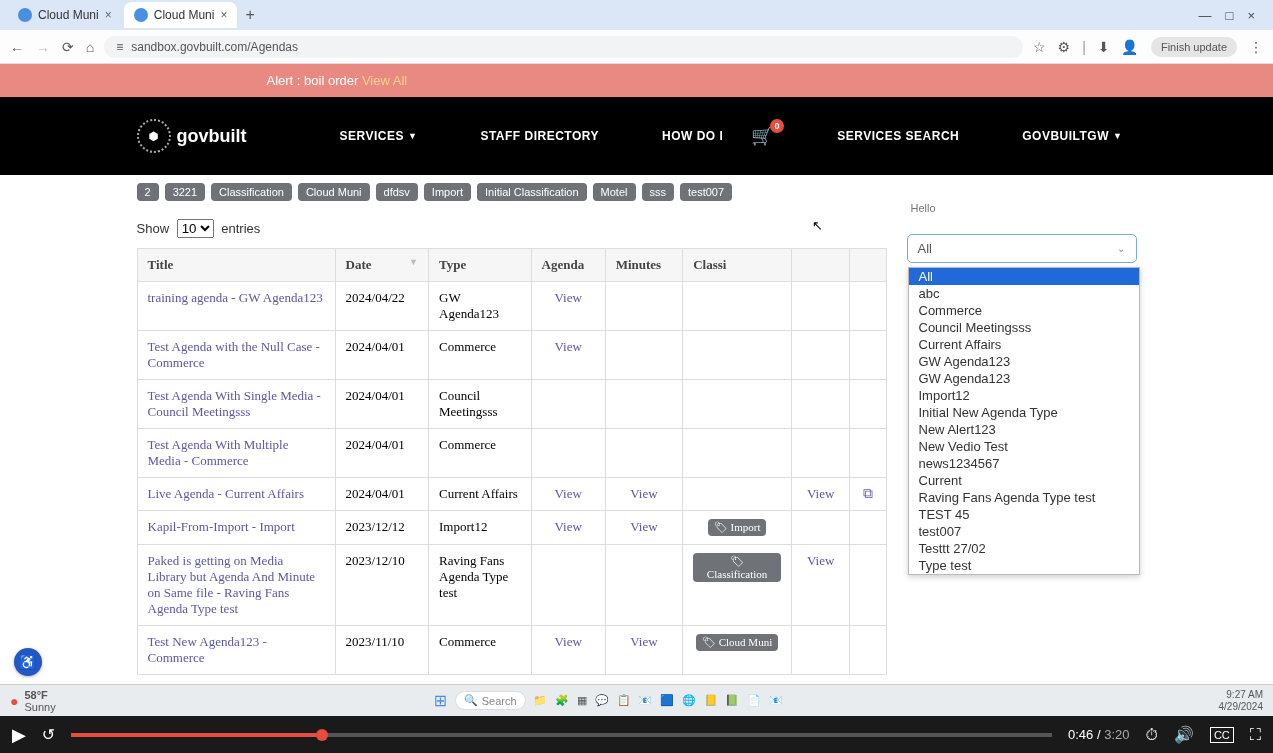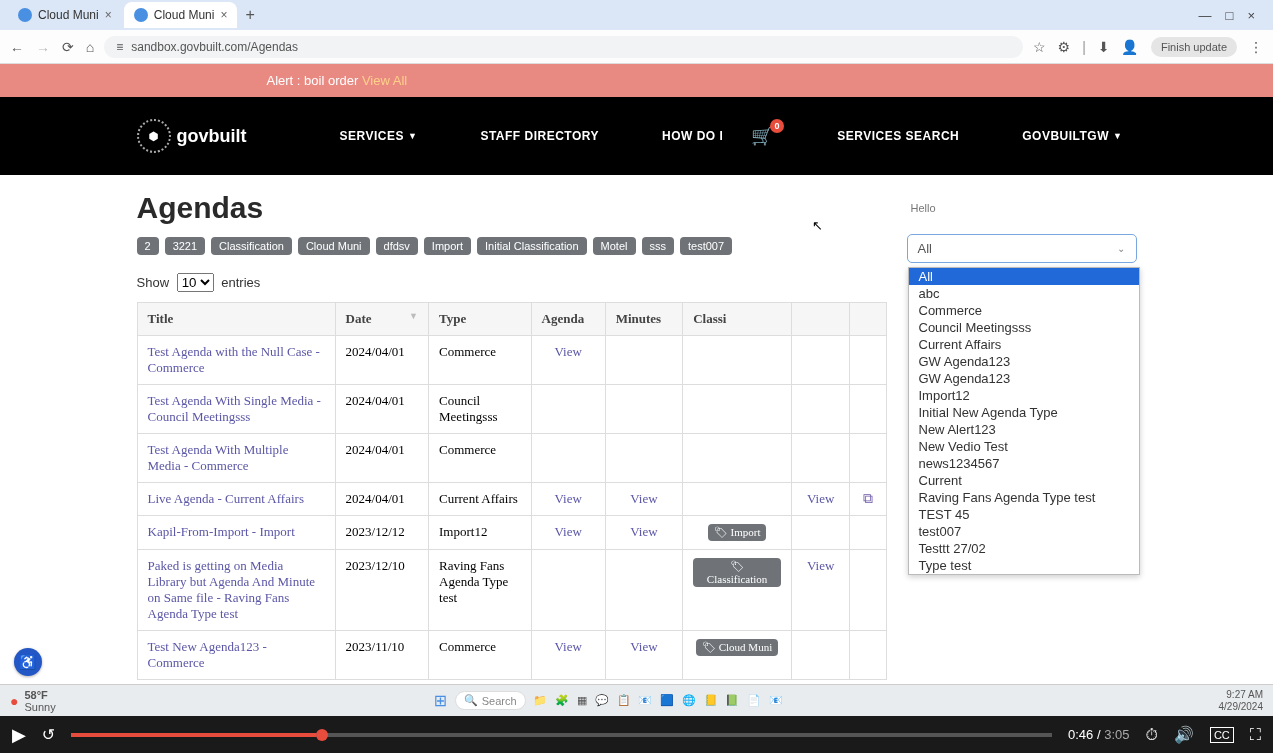--- a/index.html
+++ b/index.html
@@ -163,21 +163,20 @@
       <span class="nav-link">
           <span>GOVBUILTGW</span> 
           <span class="caret-down">▼</span>
         </span>
     </div>
   </div>
 </div>
 
 <div class="content">
   <div class="left-col">
-    <h1 class="page-title">Agendas</h1>
     <div class="tag-row" id="tag-row">
         <span class="tag">2</span>
         <span class="tag">3221</span>
         <span class="tag">Classification</span>
         <span class="tag">Cloud Muni</span>
         <span class="tag">dfdsv</span>
         <span class="tag">Import</span>
         <span class="tag">Initial Classification</span>
         <span class="tag">Motel</span>
         <span class="tag">sss</span>
@@ -195,20 +194,32 @@
             <th style="width: 72px;">Date<span class="sort-ind">▼</span></th>
             <th style="width: 88px;">Type</th>
             <th style="width: 60px;">Agenda</th>
             <th style="width: 62px;">Minutes</th>
             <th style="width: 70px;">Classi</th>
             <th style="width: 50px;"></th>
             <th style="width: 30px;"></th>
           </tr>
         </thead>
       <tbody id="tbody">
+          <tr>
+            <td><span class="row-link">training agenda - GW Agenda123</span></td>
+            <td>2024/04/22</td>
+            <td>GW Agenda123</td>
+            <td style="text-align: center;">
+              <span class="view-link">View</span>
+            </td>
+            <td style="text-align: center;"></td>
+            <td style="text-align: center;"></td>
+            <td style="text-align: center;"></td>
+            <td style="text-align: center;"></td>
+          </tr>
           <tr>
             <td><span class="row-link">Test Agenda with the Null Case - Commerce</span></td>
             <td>2024/04/01</td>
             <td>Commerce</td>
             <td style="text-align: center;">
               <span class="view-link">View</span>
             </td>
             <td style="text-align: center;"></td>
             <td style="text-align: center;"></td>
             <td style="text-align: center;"></td>
@@ -357,19 +368,19 @@
 </div>
 
 <div class="video-ctrl">
   <span class="play-btn">▶</span>
   <span class="replay-btn">↺</span>
   <div class="progress">
     <div class="progress-fill"></div>
     <div class="progress-thumb"></div>
   </div>
   <span class="time-disp">
-    <span>0:46</span> / <span style="color:#aaa">3:05</span>
+    <span>0:46</span> / <span style="color:#aaa">3:20</span>
   </span>
   <span class="ctrl-icon">⏱</span>
   <span class="ctrl-icon">🔊</span>
   <span class="cc-box">CC</span>
   <span class="ctrl-icon">⛶</span>
 </div>
 
 </body></html>

